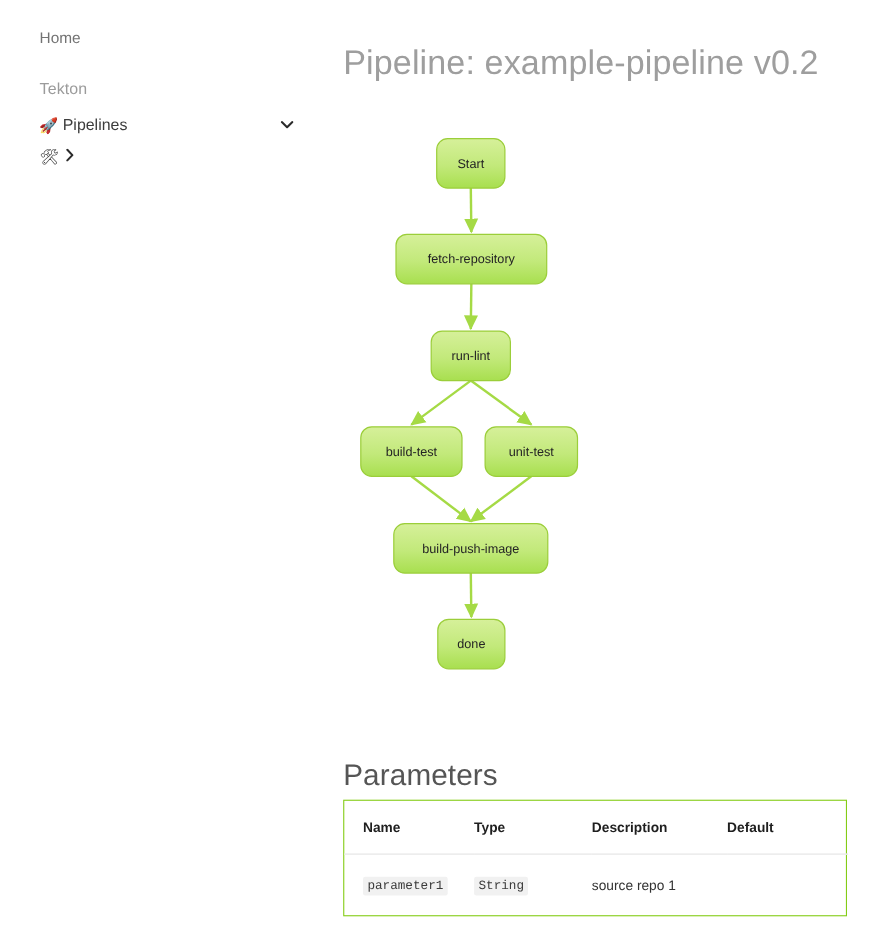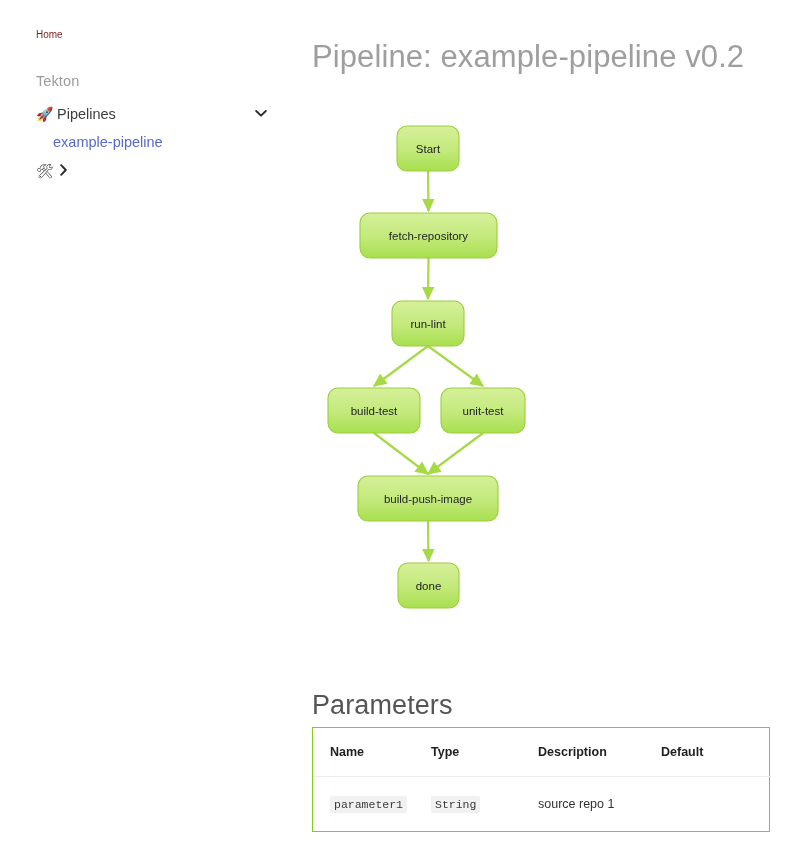--- a/index.html
+++ b/index.html
@@ -60,22 +60,22 @@
     font-size: 12px;
     font-weight: bold;
     text-align: center;
     line-height: 1;
   }
   .nav-home {
     padding-left: 36px;
     height: 24px;
     display: flex;
     align-items: center;
-    color: #7f1d1d;
-    font-size: 10px;
+    color: #737373;
+    font-size: 14px;
     cursor: pointer;
   }
   .nav-child {
     padding: 0 0 0 53px;
     height: 26px;
     display: flex;
     align-items: center;
     color: #5769cf;
     font-size: 14.5px;
     cursor: pointer;
@@ -180,23 +180,20 @@
     <div class="nav-item">
       <span class="nav-emoji">🚀</span>
       <span class="nav-label">Pipelines</span>
       <span class="chev">
         <svg width="12" height="9" viewBox="0 0 12 9" aria-hidden="true">
           <path d="M1.2 2 L6 6.6 L10.8 2" fill="none" stroke="#2b2b2b" stroke-width="1.9" stroke-linecap="round" stroke-linejoin="round"></path>
         </svg>
       </span>
     </div>
 
-    <div class="nav-child">
-      <span>example-pipeline</span>
-    </div>
 
     <div class="nav-item">
       <span class="nav-emoji">🛠</span>
       <span class="chev">
         <svg width="9" height="12" viewBox="0 0 9 12" aria-hidden="true">
           <path d="M2.2 1.2 L6.8 6 L2.2 10.8" fill="none" stroke="#2b2b2b" stroke-width="1.9" stroke-linecap="round" stroke-linejoin="round"></path>
         </svg>
       </span>
     </div>
 

